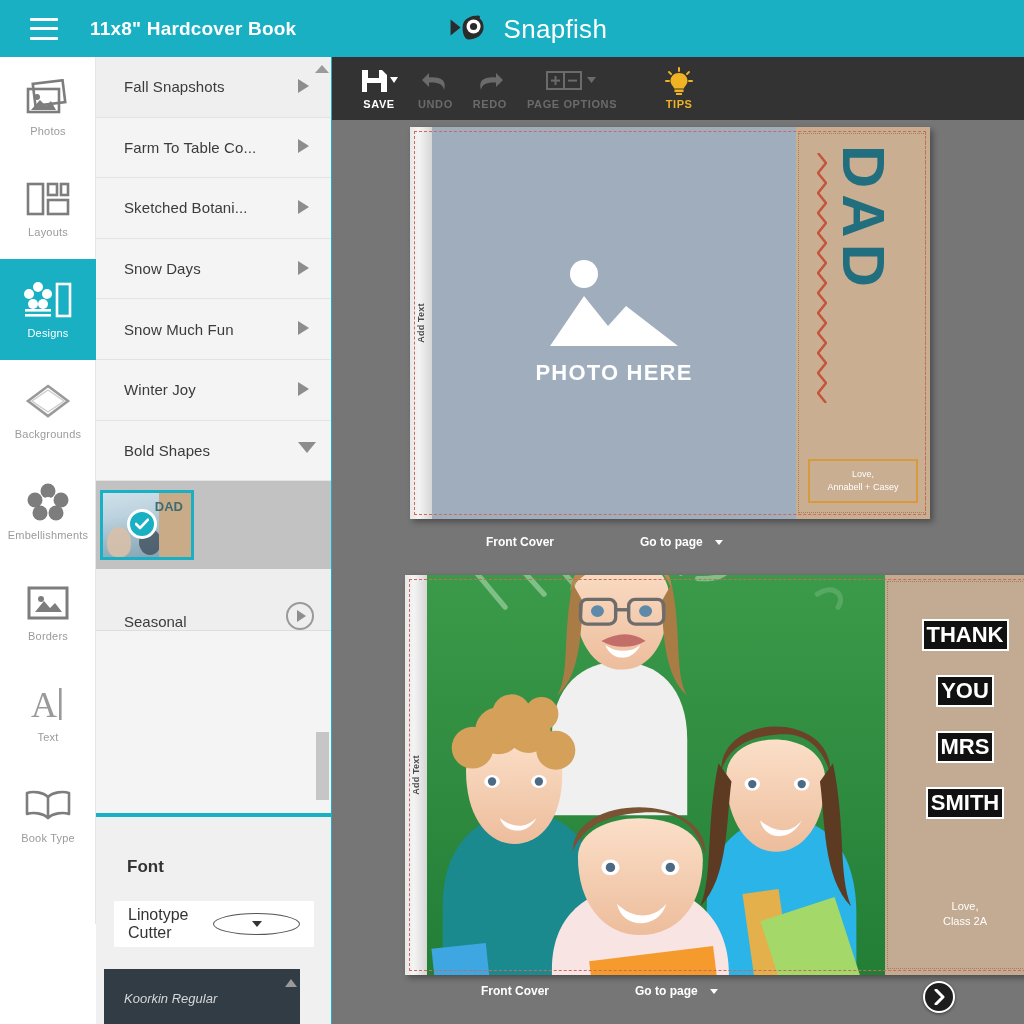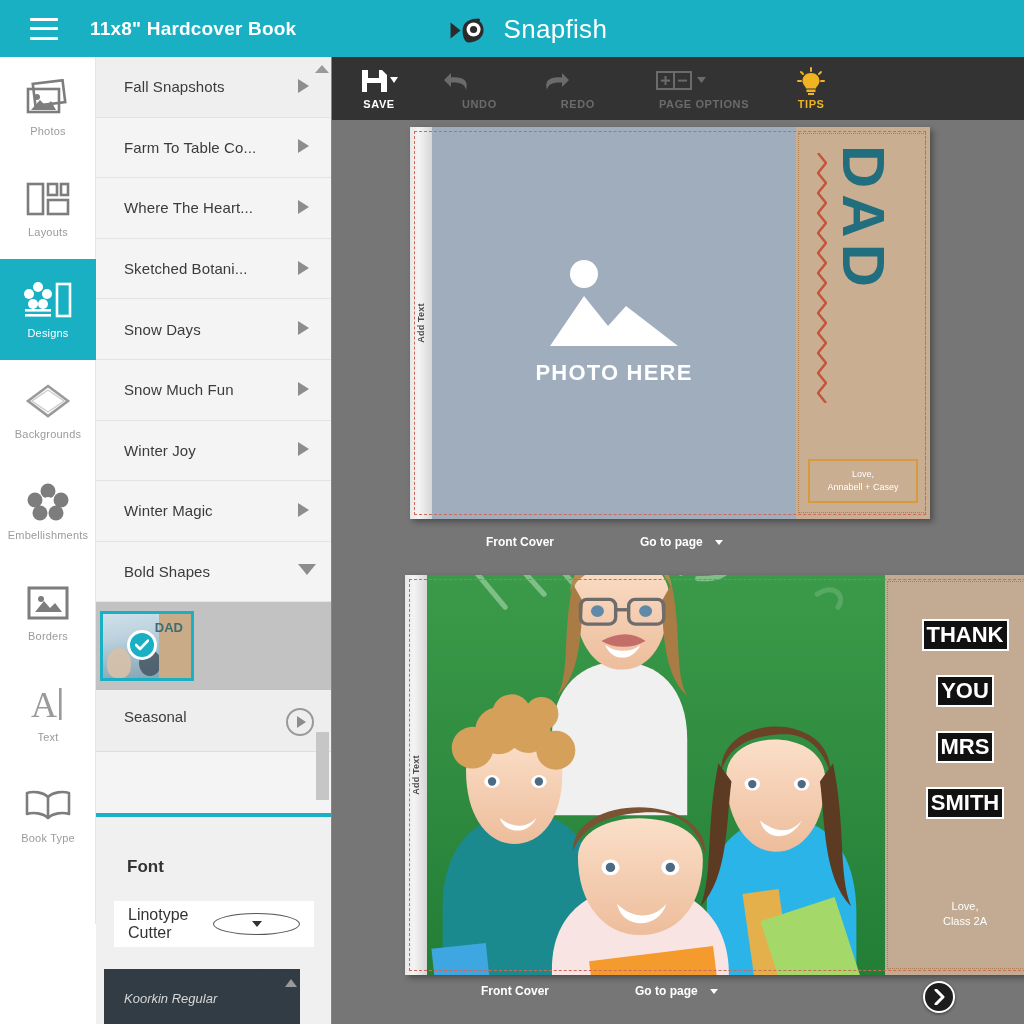--- a/index.html
+++ b/index.html
@@ -23,21 +23,21 @@
     cursor: pointer;
   }
   .hamburger i { display: block; height: 3px; background: #fff; border-radius: 1px; }
   .doc-title {
     margin-left: 32px; color: #fff; font-size: 19px; font-weight: bold;
     letter-spacing: .2px;
   }
   .brand {
     position: absolute; left: 50%; top: 50%;
     transform: translate(-40%, -50%);
-    display: flex; align-items: flex-end; gap: 9px;
+    display: flex; align-items: flex-start; gap: 9px;
   }
   .brand-logo { width: 46px; height: 28px; display: block; }
   .brand-name { color: #fff; font-size: 26px; letter-spacing: .3px; }
 
   
   .rail {
     position: absolute; left: 0; top: 57px; width: 96px; height: 867px;
     background: #ffffff; border-right: 1px solid #e6e6e6;
   }
   .rail-item {
@@ -85,21 +85,21 @@
   .thumb-kraft { position: absolute; right: 0; top: 0; width: 32px; height: 100%; background: #c9ab88; }
   .thumb-dad { position:absolute; right:8px; top:6px; font-size: 13px; color:#3f6b72; font-weight:bold; line-height: 15px; text-align:center; letter-spacing:0;}
   .thumb-check {
     position: absolute; left: 24px; top: 16px; width: 30px; height: 30px;
     border-radius: 50%; background: #19b0c4; border: 3px solid #fff;
     display: flex; align-items: center; justify-content: center;
   }
   .thumb-check svg { display:block; }
 
   .seasonal-row {
-    height: 62px; display: flex; align-items: flex-start; padding: 18px 18px 0 28px;
+    height: 62px; display: flex; align-items: flex-end; padding: 18px 18px 0 28px;
     background: #eeeeee; border-bottom: 1px solid #dddddd;
   }
   .seasonal-name { font-size: 15px; color: #3b3b3b; flex: 1; }
   .circ-btn {
     width: 28px; height: 28px; border-radius: 50%; border: 2px solid #9a9a9a;
     display: flex; align-items: center; justify-content: center; cursor: pointer;
   }
   .circ-btn .tri-right { border-left-width: 9px; border-top-width: 6px; border-bottom-width: 6px; margin-left:2px;}
   .panel-scroll-up { position:absolute; right: 2px; top: 8px; width: 0; height:0;
      border-bottom: 8px solid #9a9a9a; border-left: 7px solid transparent; border-right: 7px solid transparent; }
@@ -138,21 +138,21 @@
   .toolbar {
     position: absolute; left: 332px; top: 57px; width: 692px; height: 63px;
     background: #333333; display: flex; align-items: center; padding-left: 18px;
   }
   .tb-item {
     position: relative; height: 63px; display: flex; flex-direction: column;
     align-items: center; justify-content: center; gap: 3px; cursor: pointer;
     padding: 0 10px;
   }
   .tb-label { font-size: 11px; font-weight: bold; letter-spacing: .6px; color: #ffffff; }
-  .tb-item.disabled .tb-label { color: #6b6b6b; margin-left: 44px; }
+  .tb-item.disabled .tb-label { color: #6b6b6b; }
   .tb-item.tips .tb-label { color: #f0b323; }
   .tb-ico { height: 28px; display: flex; align-items: center; justify-content: center; }
 
   
   .canvas {
     position: absolute; left: 332px; top: 120px; width: 692px; height: 904px;
     background: #767676; overflow: hidden;
   }
   .spread { position: absolute; }
   .spread1 { left: 78px; top: 7px; width: 520px; height: 392px; }
@@ -371,51 +371,39 @@
             <i class="tri-right" style="display:block"></i>
           </span>
       </div>
       <div class="dsg-row">
         <span class="dsg-name">Farm To Table Co...</span>
         <span class="dsg-arrow">
             <i class="tri-right" style="display:block"></i>
           </span>
       </div>
       <div class="dsg-row">
-        <span class="dsg-name">Where The Heart...</span>
-        <span class="dsg-arrow">
-            <i class="tri-right" style="display:block"></i>
-          </span>
-      </div>
-      <div class="dsg-row">
         <span class="dsg-name">Sketched Botani...</span>
         <span class="dsg-arrow">
             <i class="tri-right" style="display:block"></i>
           </span>
       </div>
       <div class="dsg-row">
         <span class="dsg-name">Snow Days</span>
         <span class="dsg-arrow">
             <i class="tri-right" style="display:block"></i>
           </span>
       </div>
       <div class="dsg-row">
         <span class="dsg-name">Snow Much Fun</span>
         <span class="dsg-arrow">
             <i class="tri-right" style="display:block"></i>
           </span>
       </div>
       <div class="dsg-row">
         <span class="dsg-name">Winter Joy</span>
-        <span class="dsg-arrow">
-            <i class="tri-right" style="display:block"></i>
-          </span>
-      </div>
-      <div class="dsg-row">
-        <span class="dsg-name">Winter Magic</span>
         <span class="dsg-arrow">
             <i class="tri-right" style="display:block"></i>
           </span>
       </div>
       <div class="dsg-row">
         <span class="dsg-name">Bold Shapes</span>
         <span class="dsg-arrow">
             <i class="tri-down" style="display:block"></i>
           </span>
       </div>

